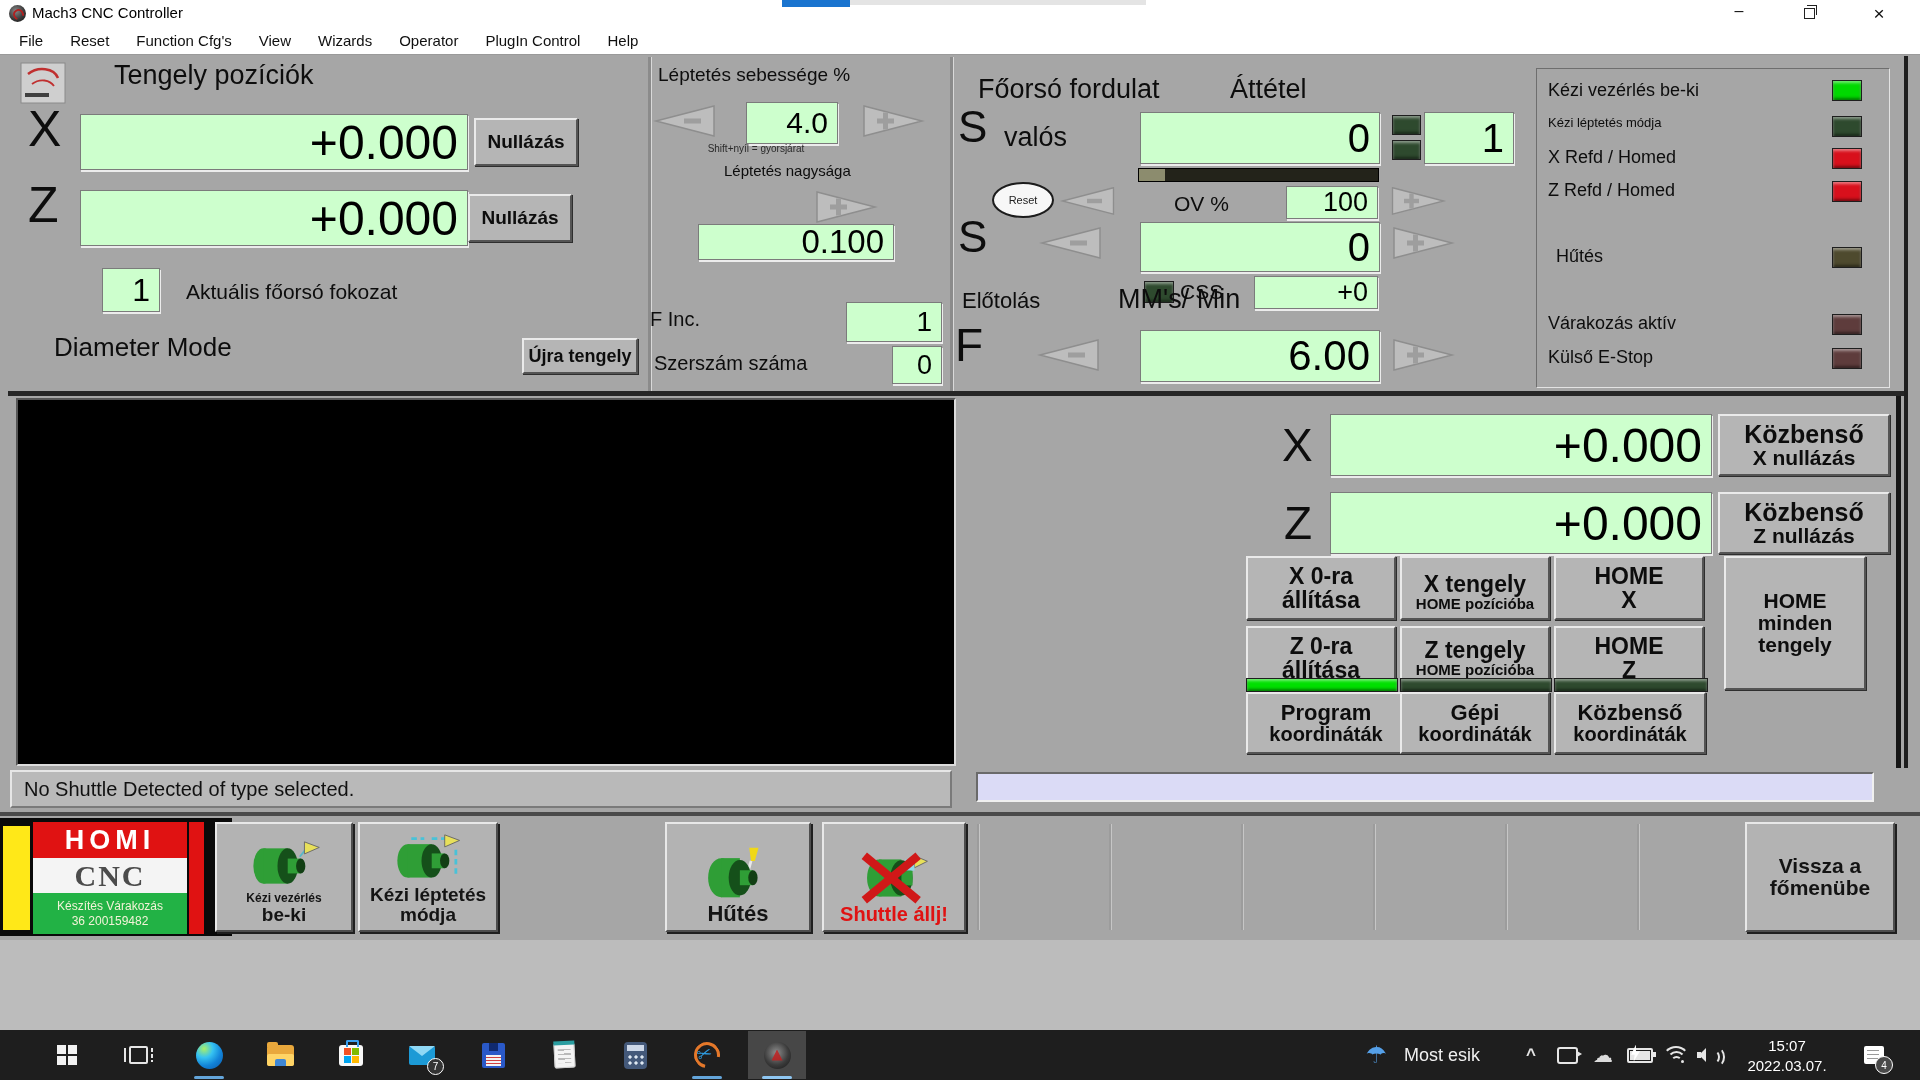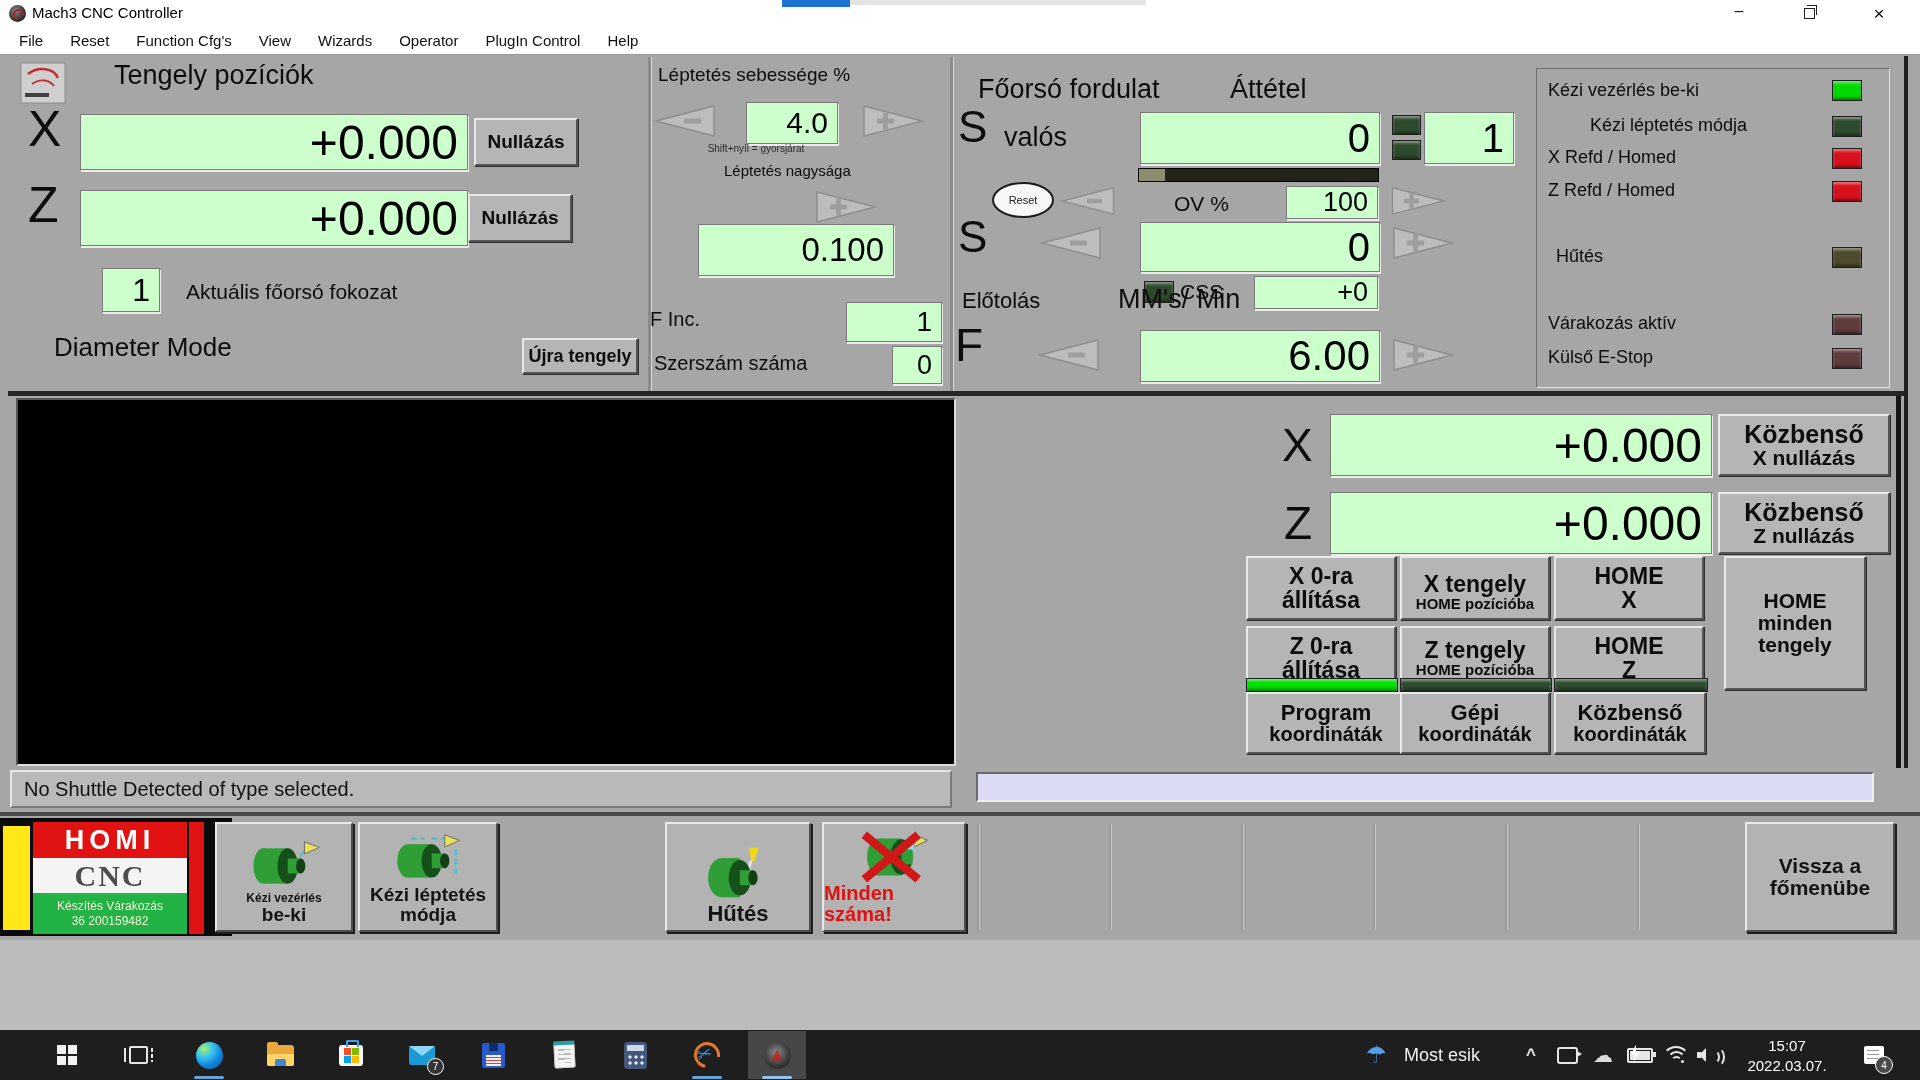--- a/index.html
+++ b/index.html
@@ -222,21 +222,21 @@
       <rect x="21" y="8.5" width="5" height="17" fill="#9e9e9e"></rect>
     </svg>
   <span class="abs lbl" style="left:668px;top:143px;width:176px;text-align:center;font-size:10px;color:#2a2a2a;">Shift+nyíl = gyorsjárat</span>
 
   <span class="abs lbl" style="left:724px;top:162px;font-size:15px;">Léptetés nagysága</span>
   <svg class="abs" style="left:815px;top:190px" width="64" height="34" viewBox="0 0 64 34">
     <polygon points="2,2 60,17 2,32" fill="#bdbdbd" stroke="#8e8e8e" stroke-width="1.5"></polygon>
     <rect x="15" y="14.5" width="17" height="5" fill="#9e9e9e"></rect>
       <rect x="21" y="8.5" width="5" height="17" fill="#9e9e9e"></rect>
     </svg>
-  <div class="abs dro" style="left:698px;top:224px;width:196px;height:52px;font-size:33px;">
+  <div class="abs dro" style="left:698px;top:224px;width:196px;height:36px;font-size:33px;">
     <span>0.100</span>
     </div>
 
   <span class="abs lbl" style="left:650px;top:308px;font-size:20px;">F Inc.</span>
   <div class="abs dro" style="left:846px;top:302px;width:96px;height:40px;font-size:28px;">
     <span>1</span>
     </div>
   <span class="abs lbl" style="left:654px;top:352px;font-size:20px;">Szerszám száma</span>
   <div class="abs dro" style="left:892px;top:346px;width:50px;height:38px;font-size:27px;">
     <span>0</span>
@@ -307,21 +307,21 @@
     </div>
   <svg class="abs" style="left:1392px;top:338px" width="64" height="34" viewBox="0 0 64 34">
     <polygon points="2,2 60,17 2,32" fill="#bdbdbd" stroke="#8e8e8e" stroke-width="1.5"></polygon>
     <rect x="15" y="14.5" width="17" height="5" fill="#9e9e9e"></rect>
       <rect x="21" y="8.5" width="5" height="17" fill="#9e9e9e"></rect>
     </svg>
 
   <div class="abs panelframe" style="left:1536px;top:68px;width:352px;height:318px;"></div>
   <span class="abs lbl" style="left:1548px;top:80px;font-size:18px;">Kézi vezérlés be-ki</span>
   <div class="abs led" style="left: 1832px; top: 80px; width: 28px; height: 19px; background: rgb(0, 217, 0);"></div>
-  <span class="abs lbl" style="left:1590px;top:115px;font-size:18px;">Kézi léptetés módja</span>
+  <span class="abs lbl" style="left:1548px;top:115px;font-size:13px;">Kézi léptetés módja</span>
   <div class="abs led" style="left: 1832px; top: 116px; width: 28px; height: 19px; background: rgb(46, 74, 46);"></div>
   <span class="abs lbl" style="left:1548px;top:147px;font-size:18px;">X Refd / Homed</span>
   <div class="abs led" style="left: 1832px; top: 148px; width: 28px; height: 19px; background: rgb(216, 16, 28);"></div>
   <span class="abs lbl" style="left:1548px;top:180px;font-size:18px;text-align:center;">Z Refd / Homed</span>
   <div class="abs led" style="left: 1832px; top: 181px; width: 28px; height: 19px; background: rgb(216, 16, 28);"></div>
   <span class="abs lbl" style="left:1556px;top:246px;font-size:18px;">Hűtés</span>
   <div class="abs led" style="left: 1832px; top: 247px; width: 28px; height: 19px; background: rgb(78, 74, 46);"></div>
   <span class="abs lbl" style="left:1548px;top:313px;font-size:18px;">Várakozás aktív</span>
   <div class="abs led" style="left: 1832px; top: 314px; width: 28px; height: 19px; background: rgb(94, 60, 60);"></div>
   <span class="abs lbl" style="left:1548px;top:347px;font-size:18px;">Külső E-Stop</span>
@@ -458,21 +458,21 @@
     <svg width="76" height="52" viewBox="0 0 80 56">
       <ellipse cx="24" cy="28" rx="13" ry="20" fill="#2f9e36"></ellipse>
         <rect x="24" y="8" width="24" height="40" fill="#2f9e36"></rect>
       <ellipse cx="48" cy="28" rx="12" ry="19" fill="#15501a"></ellipse>
         <rect x="48" y="20" width="12" height="16" fill="#2f9e36"></rect>
       <polygon points="62,4 76,10 62,17" fill="#e8e05a" stroke="#666"></polygon>
       <rect x="52" y="8" width="10" height="12" fill="#8fd8e8"></rect>
       <line x1="8" y1="4" x2="66" y2="52" stroke="#d01818" stroke-width="9"></line>
       <line x1="66" y1="4" x2="8" y2="52" stroke="#d01818" stroke-width="9"></line>
       </svg>
-    <span style="font-size:20px;">Minden száma!</span>
+    <span style="font-size:20px;">Shuttle állj!</span>
   </div>
   <span class="slotline" style="left:977px;"></span>
   <span class="slotline" style="left:1109px;"></span>
   <span class="slotline" style="left:1241px;"></span>
   <span class="slotline" style="left:1373px;"></span>
   <span class="slotline" style="left:1505px;"></span>
   <span class="slotline" style="left:1637px;"></span>
   <div class="toolbtn" style="left:1745px;width:150px;justify-content:center;padding-bottom:0;">
     <span style="font-size:21px;">Vissza  a</span>
     <span style="font-size:21px;">főmenübe</span>

